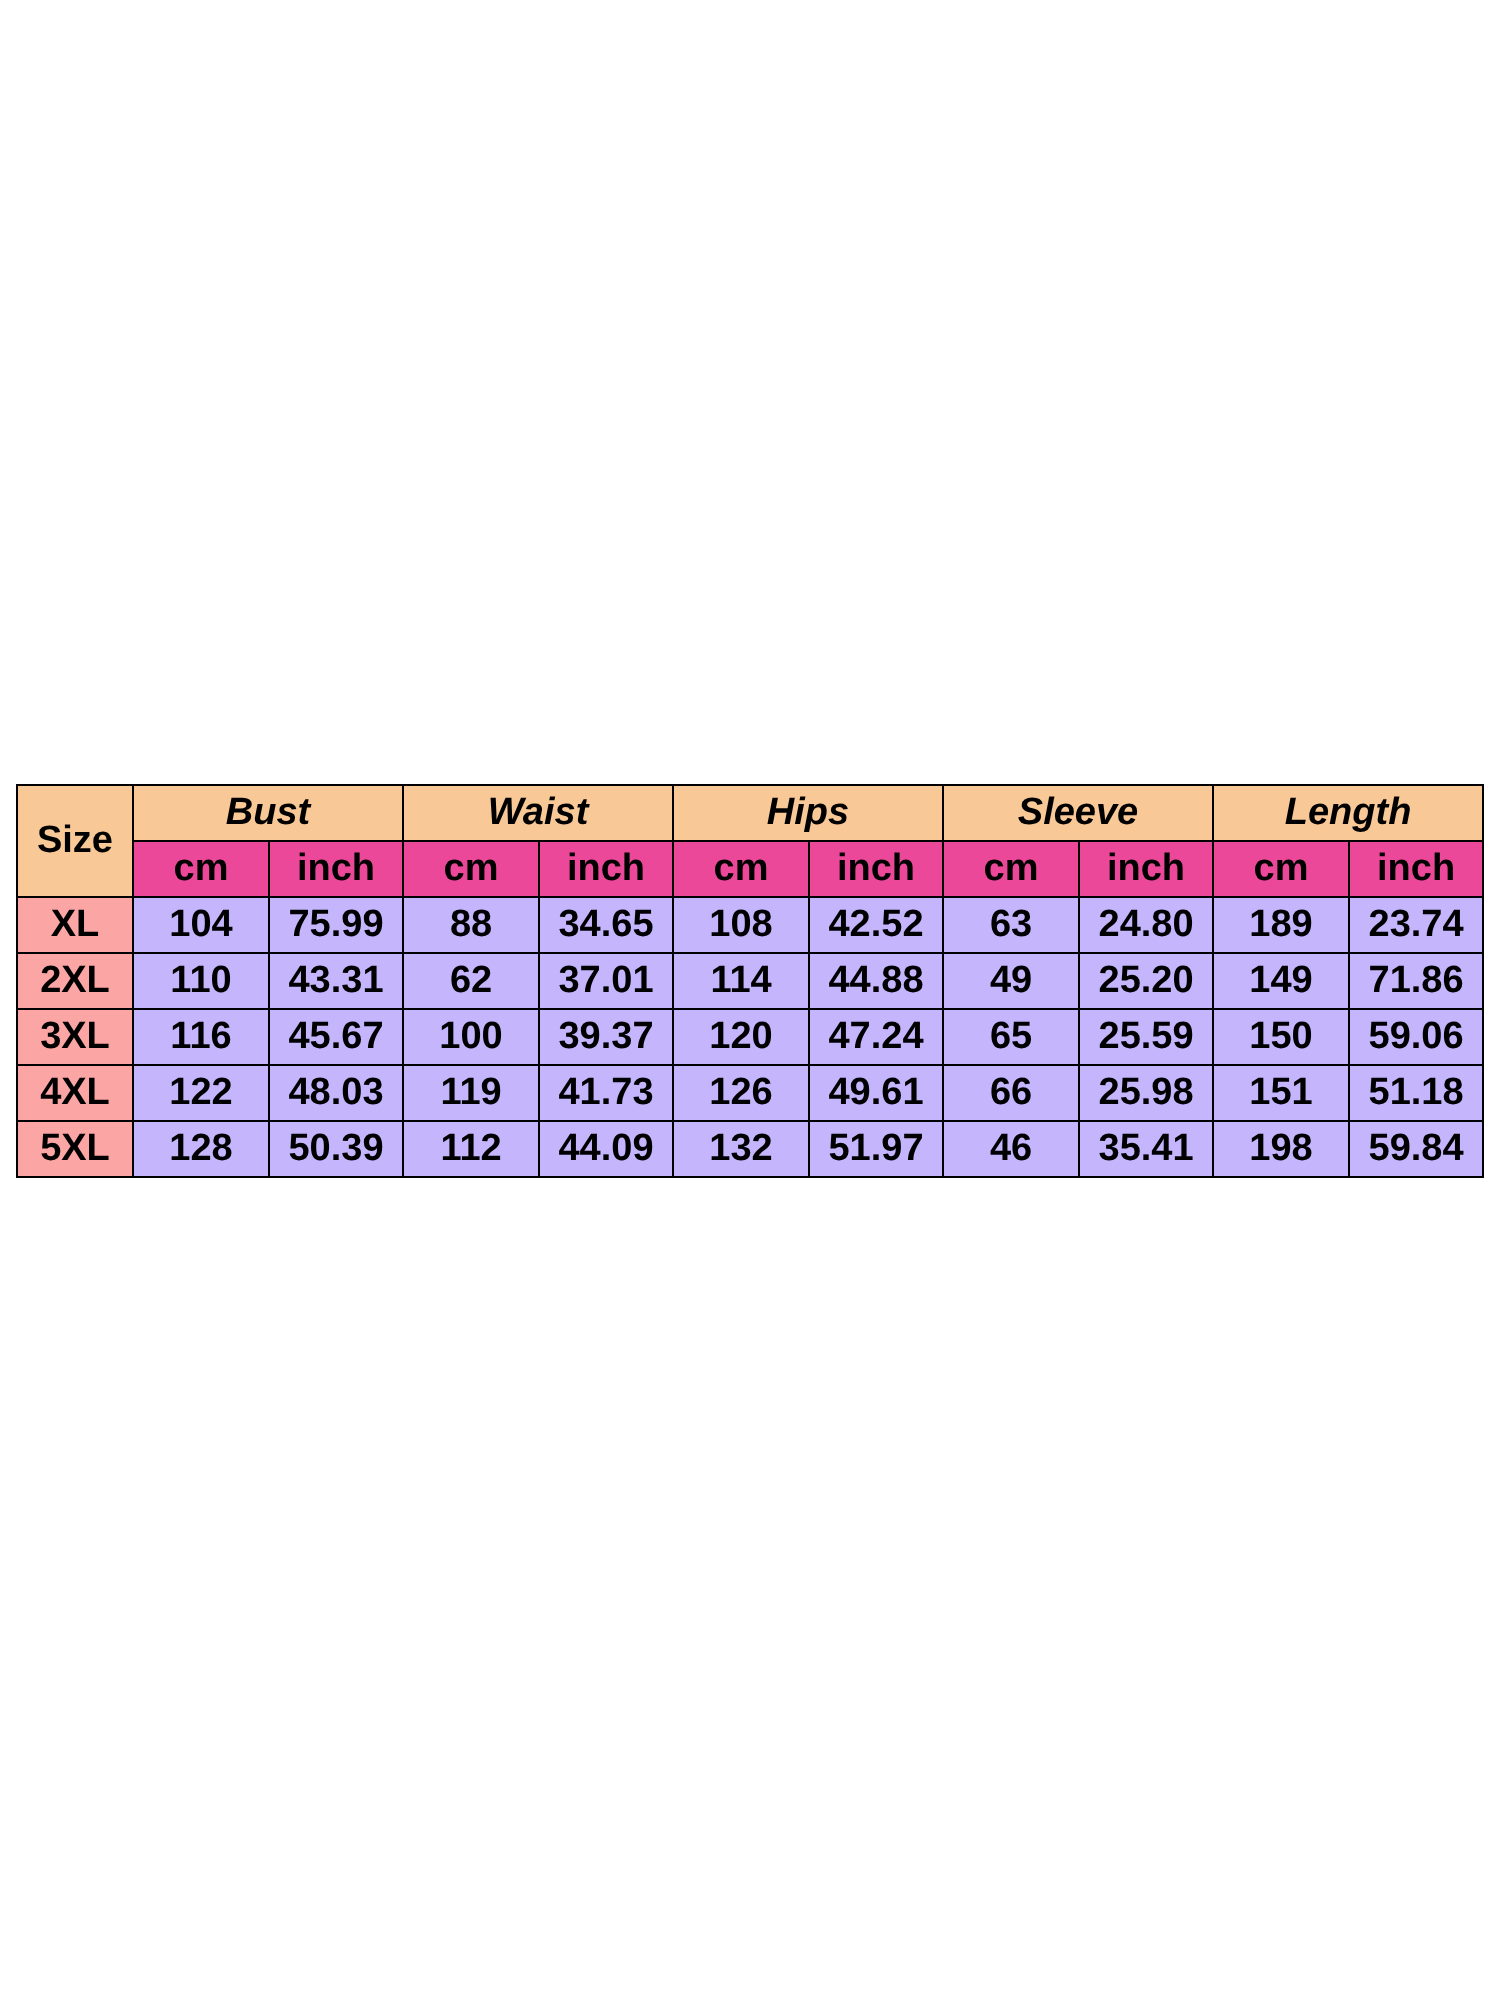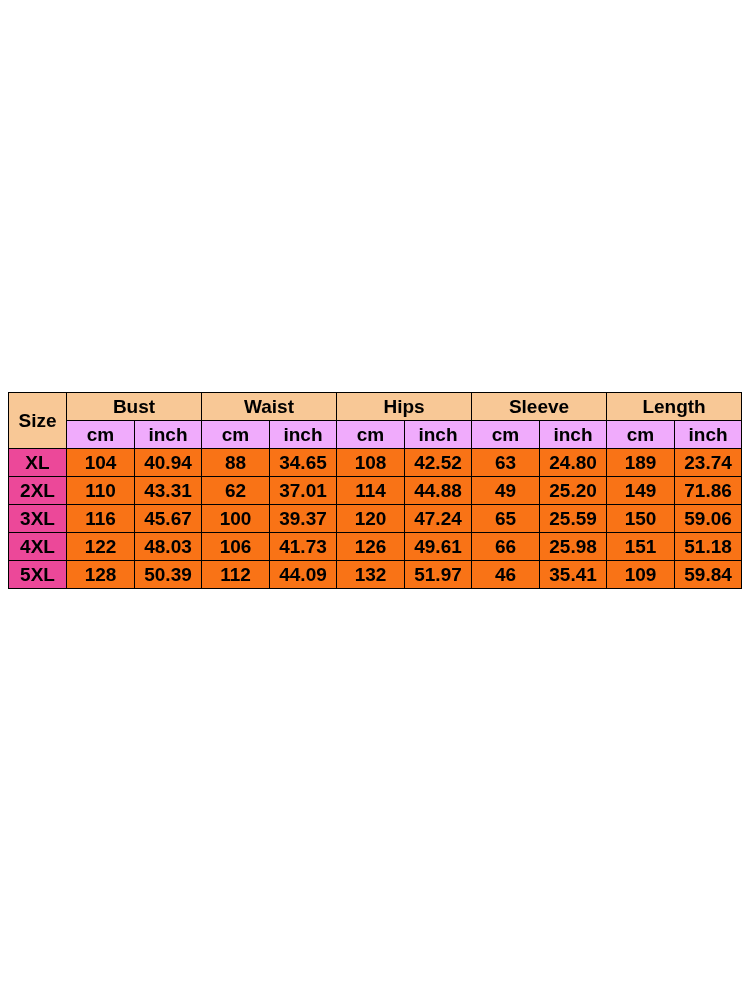--- a/index.html
+++ b/index.html
@@ -38,39 +38,40 @@
     line-height: 27px;
     white-space: nowrap;
   }
   .hdr {
     background: #f8c896;
   }
   .hdr-group {
     height: 35px;
     line-height: 35px;
     font-size: 20px;
+    font-style: italic;
   }
   .size-cell {
     background: #f8c896;
     width: 58px;
   }
   .unit-cell {
-    background: #f0abfc;
+    background: #ec4899;
     font-size: 19px;
     height: 29px;
     line-height: 29px;
   }
   .body-row td {
-    background: #f97316;
+    background: #c4b5fd;
     height: 30px;
     line-height: 30px;
     font-size: 20px;
   }
   .body-row td.rowlabel {
-    background: #ec4899;
+    background: #fca5a5;
   }
   col.c-size { width: 58px; }
   col.c-cm   { width: 68px; }
   col.c-in   { width: 67px; }
 </style>
 </head>
 <body>
 
 <div id="size-chart-wrap">
   <table class="size-chart">
@@ -106,21 +107,21 @@
         <th class="hdr unit-cell">cm</th>
         <th class="hdr unit-cell">inch</th>
         <th class="hdr unit-cell">cm</th>
         <th class="hdr unit-cell">inch</th>
       </tr>
     </thead>
     <tbody>
       <tr class="body-row">
         <td class="rowlabel">XL</td>
         <td>104</td>
-        <td>40.94</td>
+        <td>75.99</td>
         <td>88</td>
         <td>34.65</td>
         <td>108</td>
         <td>42.52</td>
         <td>63</td>
         <td>24.80</td>
         <td>189</td>
         <td>23.74</td>
       </tr>
       <tr class="body-row">
@@ -146,37 +147,37 @@
         <td>47.24</td>
         <td>65</td>
         <td>25.59</td>
         <td>150</td>
         <td>59.06</td>
       </tr>
       <tr class="body-row">
         <td class="rowlabel">4XL</td>
         <td>122</td>
         <td>48.03</td>
-        <td>106</td>
+        <td>119</td>
         <td>41.73</td>
         <td>126</td>
         <td>49.61</td>
         <td>66</td>
         <td>25.98</td>
         <td>151</td>
         <td>51.18</td>
       </tr>
       <tr class="body-row">
         <td class="rowlabel">5XL</td>
         <td>128</td>
         <td>50.39</td>
         <td>112</td>
         <td>44.09</td>
         <td>132</td>
         <td>51.97</td>
         <td>46</td>
         <td>35.41</td>
-        <td>109</td>
+        <td>198</td>
         <td>59.84</td>
       </tr>
     </tbody>
   </table>
 </div>
 
 </body></html>

